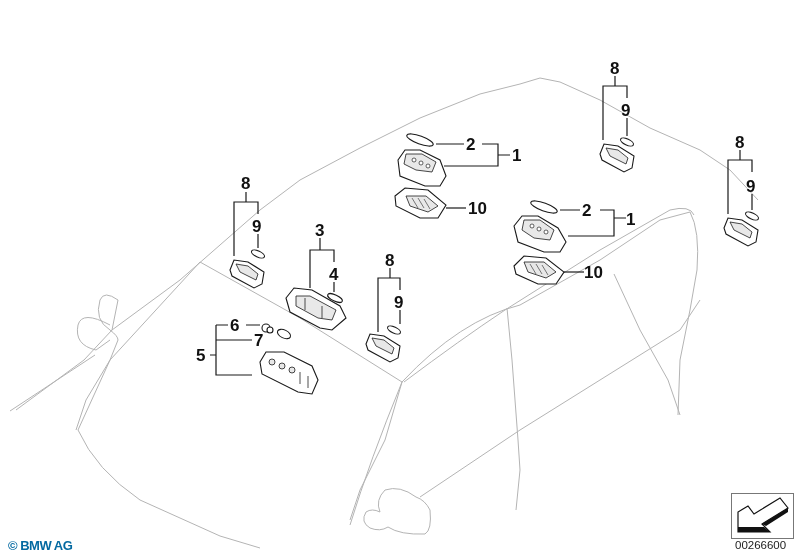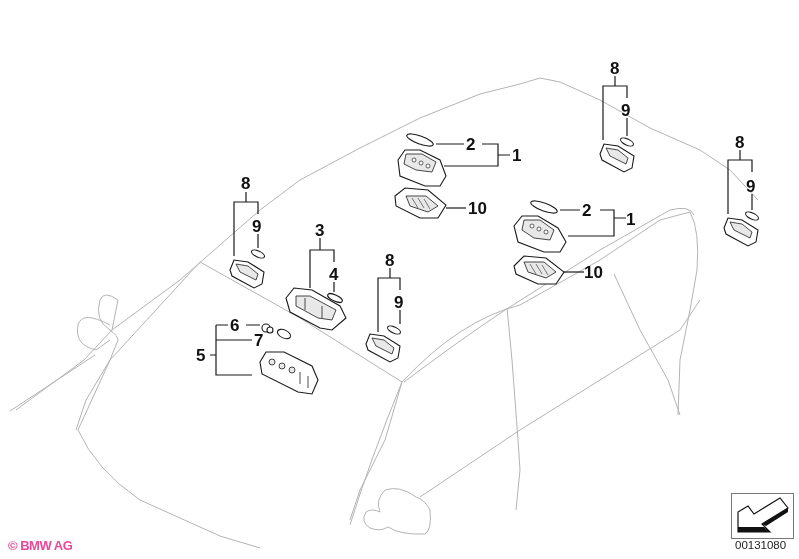--- a/index.html
+++ b/index.html
@@ -3,21 +3,21 @@
 <meta charset="utf-8">
 <style>
   html, body { margin: 0; padding: 0; background: #ffffff; }
   body { width: 799px; height: 559px; position: relative; overflow: hidden; font-family: "Liberation Sans", sans-serif; }
   svg { position: absolute; left: 0; top: 0; }
   .outline { fill: none; stroke: #b4b4b4; stroke-width: 1; }
   .leader { fill: none; stroke: #1a1a1a; stroke-width: 1.2; }
   .part { fill: #ffffff; stroke: #1a1a1a; stroke-width: 1.1; }
   .part-light { fill: #e8e8e8; stroke: #1a1a1a; stroke-width: 0.8; }
   .callout { font-family: "Liberation Sans", sans-serif; font-weight: bold; font-size: 17px; fill: #111; }
-  .copyright { position: absolute; left: 8px; top: 538px; font-size: 13px; font-weight: bold; color: #ec4899; letter-spacing: -0.5px; }
+  .copyright { position: absolute; left: 8px; top: 538px; font-size: 13px; font-weight: bold; color: #0369a1; letter-spacing: -0.5px; }
   .diagram-id { position: absolute; left: 735px; top: 539px; font-size: 11.5px; color: #222; }
   .nav-box { position: absolute; left: 731px; top: 493px; width: 61px; height: 44px; border: 1px solid #777; background: #fff; cursor: pointer; }
 </style>
 </head>
 <body>
 
 <svg width="799" height="559" viewBox="0 0 799 559">
 
   <g>
 
@@ -193,13 +193,13 @@
 
 <div class="nav-box">
   <svg width="61" height="44" viewBox="0 0 61 44">
     <path d="M6,18 L6,38 L38,38 L30,30 L56,14 L48,4 L22,20 L16,12 Z" fill="#fff" stroke="#111" stroke-width="1.2"></path>
     <path d="M6,33 L32,33 L38,38 L6,38 Z" fill="#111"></path>
     <path d="M48,4 L56,14 L56,18 L34,32 L30,30 L56,14" fill="#111"></path>
   </svg>
 </div>
 
 <div class="copyright">© BMW AG</div>
-<div class="diagram-id">00131080</div>
+<div class="diagram-id">00266600</div>
 
 </body></html>

